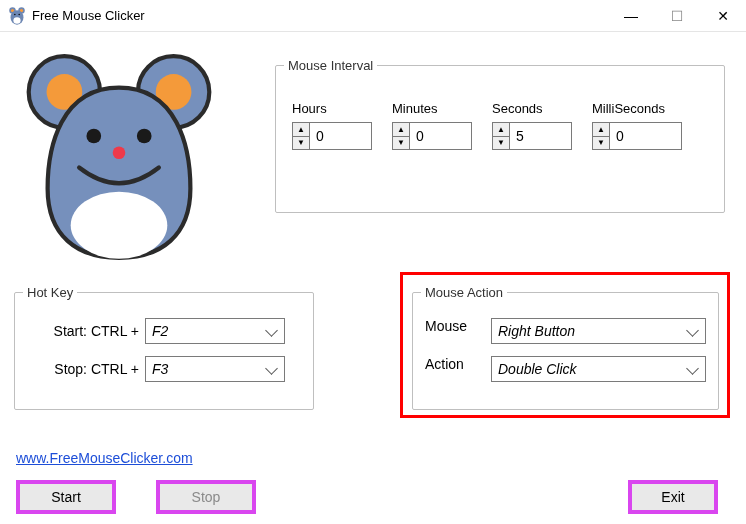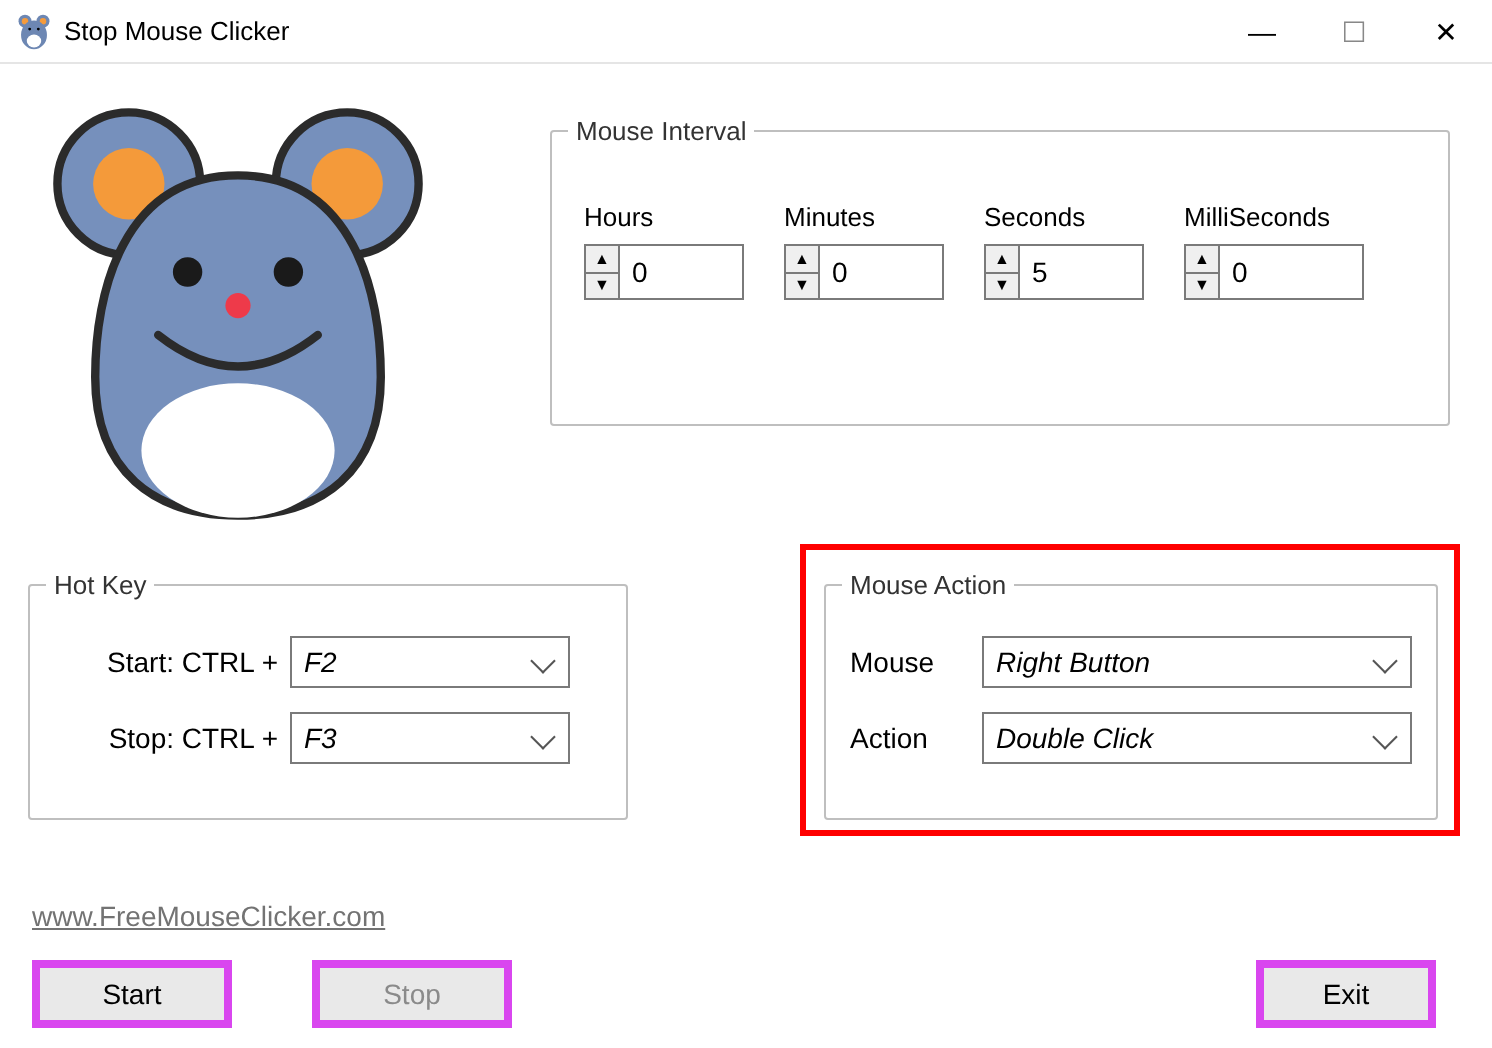--- a/index.html
+++ b/index.html
@@ -126,28 +126,28 @@
     width: 330px; height: 146px;
     border: 3px solid #ff0000;
     pointer-events: none;
   }
   .mouseaction {
     position: absolute;
     left: 412px; top: 253px;
     width: 307px; height: 125px;
   }
   .ma-body { padding: 18px 12px 8px 12px; display: flex; flex-direction: column; gap: 12px; }
-  .ma-row { display: flex; align-items: center; gap: 10px; }
+  .ma-row { display: flex; gap: 10px; }
   .ma-label { width: 56px; font-size: 14px; }
   .ma-row .combo { flex: 1 1 auto; }
 
   .link {
     position: absolute;
     left: 16px; top: 418px;
-    color: #737373;
+    color: #1d4ed8;
     text-decoration: underline;
     font-size: 14px;
   }
   .btn {
     position: absolute;
     height: 34px;
     width: 100px;
     border: 4px solid #d946ef;
     background: #e9e9e9;
     display: flex; align-items: center; justify-content: center;
@@ -165,21 +165,21 @@
   <svg class="app-icon" viewBox="0 0 100 100">
     <circle cx="25" cy="20" r="18" fill="#6d87b3"></circle>
     <circle cx="75" cy="20" r="18" fill="#6d87b3"></circle>
     <circle cx="25" cy="20" r="9" fill="#f59b3c"></circle>
     <circle cx="75" cy="20" r="9" fill="#f59b3c"></circle>
     <ellipse cx="50" cy="58" rx="36" ry="40" fill="#6d87b3"></ellipse>
     <ellipse cx="50" cy="75" rx="20" ry="18" fill="#fff"></ellipse>
     <circle cx="38" cy="42" r="4" fill="#000"></circle>
     <circle cx="62" cy="42" r="4" fill="#000"></circle>
   </svg>
-  <span class="title-text">Stop Mouse Clicker</span>
+  <span class="title-text">Free Mouse Clicker</span>
   <span class="title-spacer"></span>
   <div class="win-btn">—</div>
   <div class="win-btn dim">☐</div>
   <div class="win-btn">✕</div>
 </div>
 
 <div class="client">
 
   <svg class="logo" viewBox="0 0 200 200">
     <circle cx="48" cy="38" r="34" fill="#7690bc" stroke="#2b2b2b" stroke-width="4"></circle>

